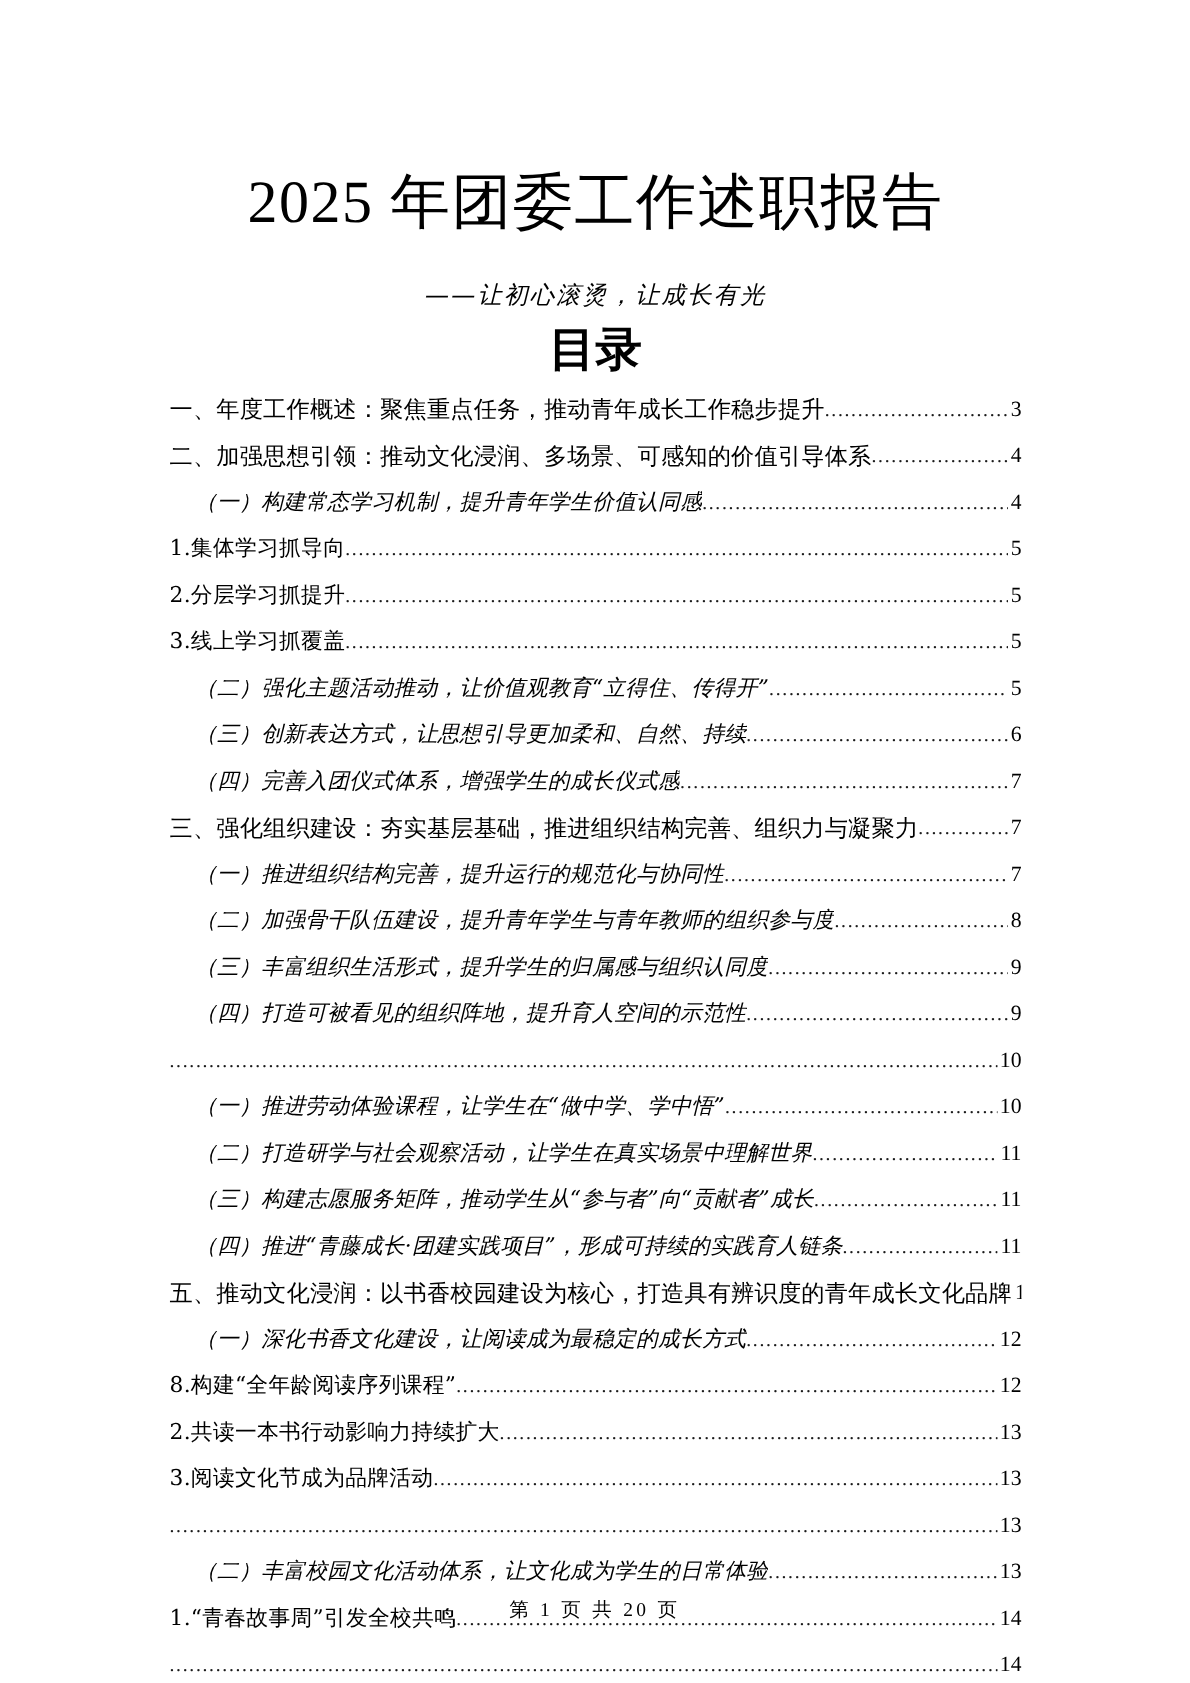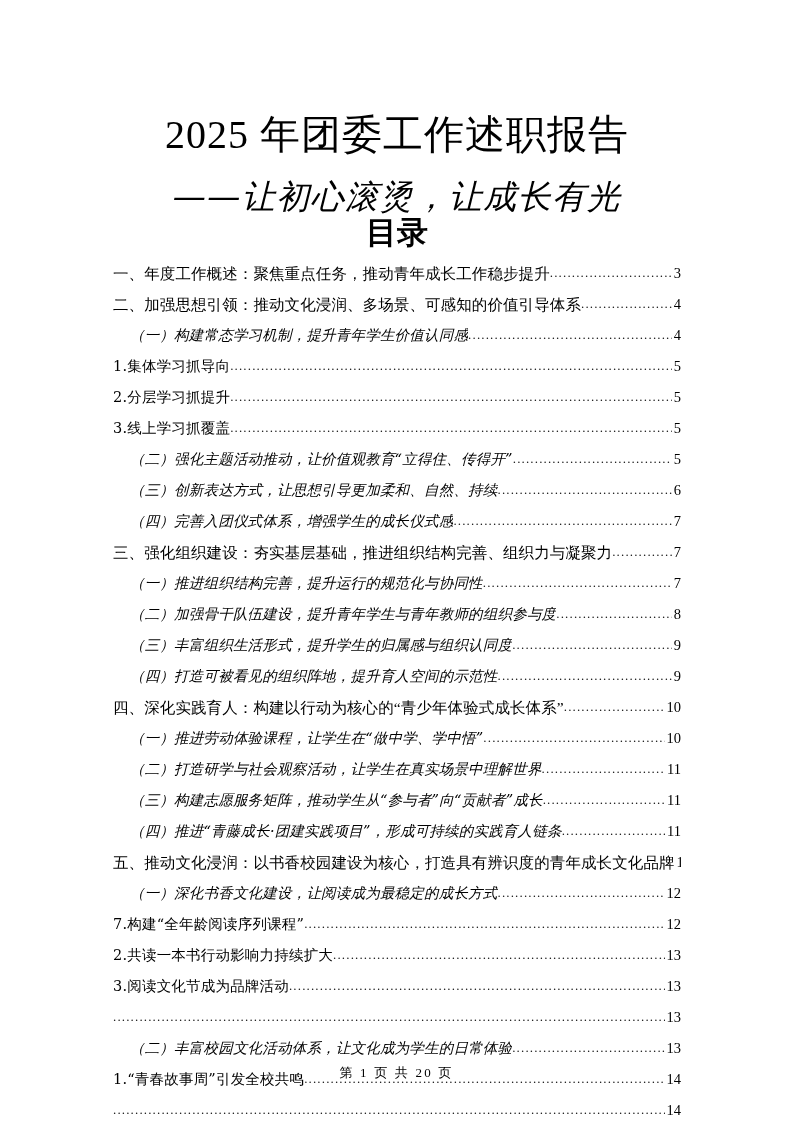--- a/index.html
+++ b/index.html
@@ -43,21 +43,21 @@
     letter-spacing: 1px;
     white-space: nowrap;
   }
 
   .doc-subtitle {
     margin: 0;
     padding-top: 6px;
     text-align: center;
     font-family: "DejaVu Serif", "Liberation Serif", serif;
     font-style: italic;
-    font-size: 33px;
+    font-size: 16px;
     font-weight: 400;
     line-height: 34px;
     letter-spacing: 1.5px;
     white-space: nowrap;
   }
 
   .toc-heading {
     margin: 0;
     padding-top: 4px;
     padding-bottom: 10px;
@@ -235,21 +235,20 @@
           <span class="toc-label">（三）丰富组织生活形式，提升学生的归属感与组织认同度</span>
           <span class="toc-dots">...............................................................................................................................................................</span>
           <span class="toc-page">9</span>
         </li>
         <li class="toc-entry lvl-2">
           <span class="toc-label">（四）打造可被看见的组织阵地，提升育人空间的示范性</span>
           <span class="toc-dots">...............................................................................................................................................................</span>
           <span class="toc-page">9</span>
         </li>
         <li class="toc-entry lvl-1">
-          <span class="toc-label">四、深化实践育人：构建以行动为核心的“青少年体验式成长体系”</span>
           <span class="toc-dots">...............................................................................................................................................................</span>
           <span class="toc-page">10</span>
         </li>
         <li class="toc-entry lvl-2">
           <span class="toc-label">（一）推进劳动体验课程，让学生在“做中学、学中悟”</span>
           <span class="toc-dots">...............................................................................................................................................................</span>
           <span class="toc-page">10</span>
         </li>
         <li class="toc-entry lvl-2">
           <span class="toc-label">（二）打造研学与社会观察活动，让学生在真实场景中理解世界</span>
@@ -270,21 +269,21 @@
           <span class="toc-label">五、推动文化浸润：以书香校园建设为核心，打造具有辨识度的青年成长文化品牌</span>
           <span class="toc-dots">...............................................................................................................................................................</span>
           <span class="toc-page">12</span>
         </li>
         <li class="toc-entry lvl-2">
           <span class="toc-label">（一）深化书香文化建设，让阅读成为最稳定的成长方式</span>
           <span class="toc-dots">...............................................................................................................................................................</span>
           <span class="toc-page">12</span>
         </li>
         <li class="toc-entry lvl-3">
-          <span class="toc-label">7.构建“全年龄阅读序列课程”</span>
+          <span class="toc-label">8.构建“全年龄阅读序列课程”</span>
           <span class="toc-dots">...............................................................................................................................................................</span>
           <span class="toc-page">12</span>
         </li>
         <li class="toc-entry lvl-3">
           <span class="toc-label">2.共读一本书行动影响力持续扩大</span>
           <span class="toc-dots">...............................................................................................................................................................</span>
           <span class="toc-page">13</span>
         </li>
         <li class="toc-entry lvl-3">
           <span class="toc-label">3.阅读文化节成为品牌活动</span>

